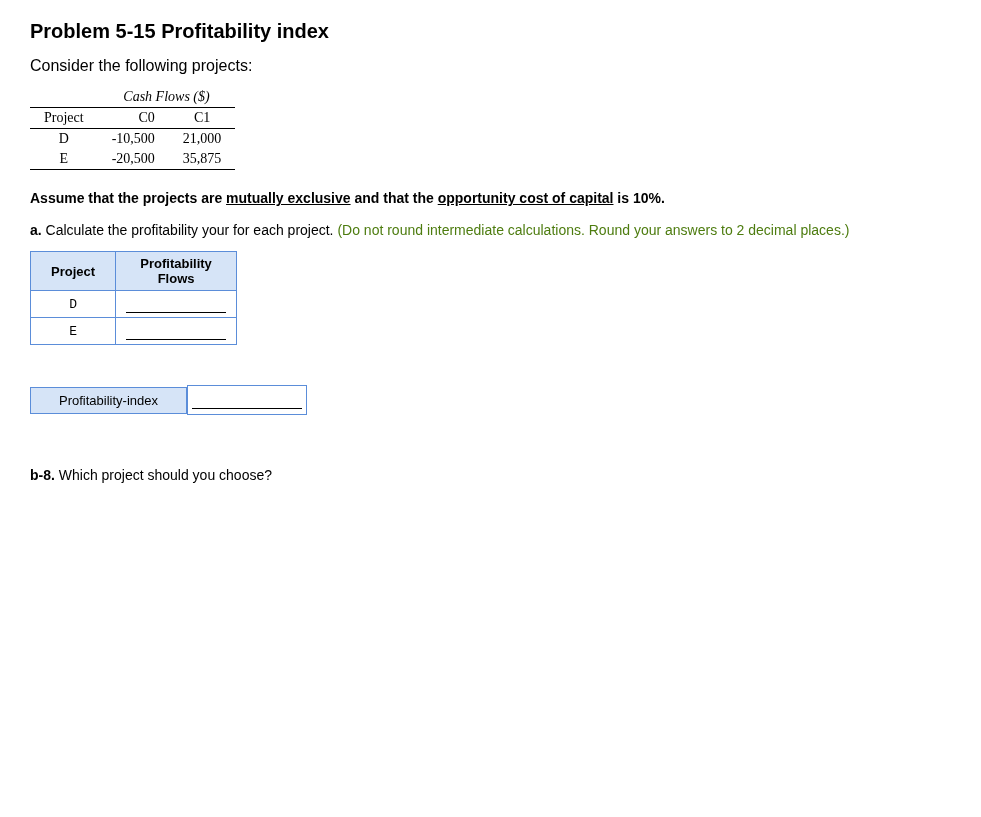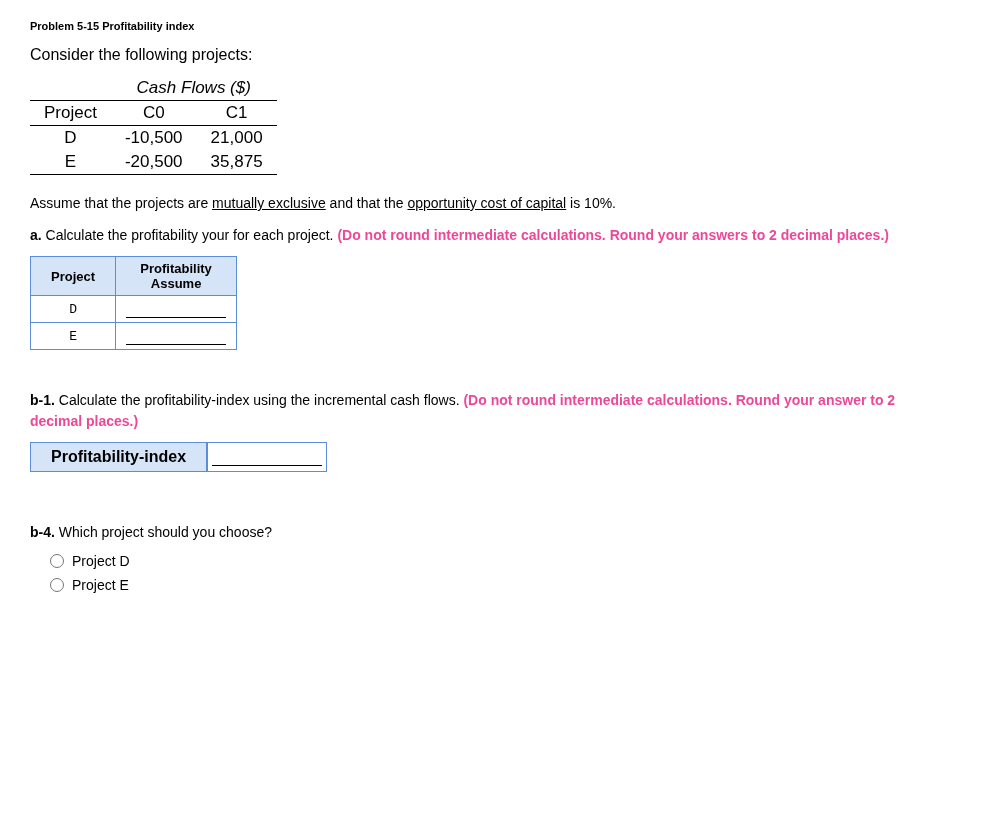--- a/index.html
+++ b/index.html
@@ -5,44 +5,45 @@
     * { box-sizing: border-box; margin: 0; padding: 0; }
     body {
       font-family: Arial, sans-serif;
       font-size: 14px;
       background: #fff;
       color: #000;
       padding: 20px 30px;
       max-width: 981px;
     }
     h1 {
-      font-size: 11px;
+      font-size: 20px;
       font-weight: bold;
       margin-bottom: 14px;
     }
     .intro {
       margin-bottom: 12px;
       font-size: 16px;
     }
 
     .assume-text {
       font-size: 14px;
       margin-bottom: 14px;
+      font-weight: bold;
     }
     .question-label {
       font-size: 14px;
       margin-bottom: 10px;
       line-height: 1.5;
     }
     .question-label b {
       font-weight: bold;
     }
     .red-bold {
-      color: #ec4899;
-      font-weight: bold;
+      color: #4d7c0f;
+      font-weight: normal;
     }
     .underline-text {
       text-decoration: underline;
     }
 
     
     .pi-table {
       border-collapse: collapse;
       margin-bottom: 30px;
     }
@@ -81,23 +82,23 @@
     }
     .pi-index-row {
       display: flex;
       align-items: center;
       gap: 0;
       margin-top: 10px;
     }
     .pi-label-cell {
       border: 1px solid #5b8dd9;
       background: #d6e4f7;
-      padding: 5px 20px;
-      font-size: 16px;
-      font-weight: bold;
+      padding: 5px 28px;
+      font-size: 13px;
+      font-weight: normal;
       white-space: nowrap;
     }
     .pi-input-cell {
       border: 1px solid #5b8dd9;
       padding: 5px 0;
       min-width: 120px;
     }
     .pi-input-cell input {
       border: none;
       border-bottom: 1px solid #000;
@@ -126,22 +127,22 @@
       cursor: pointer;
     }
 
     .section-gap {
       margin-bottom: 20px;
     }
 
     
     .data-table {
       border-collapse: collapse;
-      font-family: Liberation Sans, sans-serif;
-      font-size: 17px;
+      font-family: Liberation Serif, serif;
+      font-size: 14px;
       margin-bottom: 16px;
     }
     .data-table .cash-header {
       text-align: center;
       font-style: italic;
       padding-bottom: 2px;
     }
     .data-table .sub-header {
       border-top: 1px solid #000;
       border-bottom: 1px solid #000;
@@ -164,21 +165,21 @@
 <p class="intro">Consider the following projects:</p>
 
 <table class="data-table">
   <tbody>
       <tr>
     <td></td>
     <td colspan="2" class="cash-header">Cash Flows ($)</td>
   </tr>
   <tr class="sub-header">
     <td>Project</td>
-    <td style="text-align:center;">C0</td>
+    <td style="text-align:right;">C0</td>
     <td style="text-align:center;">C1</td>
   </tr>
   <tr class="data-row">
     <td style="text-align:center;">D</td>
     <td style="text-align:left;">-10,500</td>
     <td style="text-align:left;">21,000</td>
   </tr>
   <tr class="data-row last-row">
     <td style="text-align:center;">E</td>
     <td style="text-align:center;">-20,500</td>
@@ -196,21 +197,21 @@
 <p class="question-label">
   <b><span>a.</span></b><span> Calculate the profitability your for each project. </span><span class="red-bold">(Do not round intermediate calculations. Round your answers to 2 decimal places.)</span>
 </p>
 
 <table class="pi-table">
   <thead>
     <tr>
       <th>Project</th>
       <th>
         <span>Profitability</span><br>
-        <span>Assume</span>
+        <span>Flows</span>
       </th>
     </tr>
   </thead>
   <tbody>
     <tr>
       <td class="proj-col">D</td>
       <td>
         <input type="text" value="" style="">
       </td>
     </tr>
@@ -219,40 +220,27 @@
       <td>
         <input type="text" value="" style="">
       </td>
     </tr>
   </tbody>
 </table>
 
 <div class="section-gap" style="margin-bottom:40px;"></div>
 
 <div class="b1-section">
-  <p class="question-label">
-    <b><span>b-1.</span></b><span> Calculate the profitability-index using the incremental cash flows. </span><span class="red-bold">(Do not round intermediate calculations. Round your answer to 2 decimal places.)</span>
-  </p>
   <div class="pi-index-row">
     <div class="pi-label-cell">Profitability-index</div>
     <div class="pi-input-cell">
       <input type="text" value="" style="">
     </div>
   </div>
 </div>
 
 <div class="section-gap" style="margin-bottom:50px;"></div>
 
 <div class="b2-section">
   <p class="question-label">
-    <b><span>b-4.</span></b><span> Which project should you choose?</span>
+    <b><span>b-8.</span></b><span> Which project should you choose?</span>
   </p>
-  <div style="margin-top: 10px; margin-left: 20px;">
-    <div class="radio-option">
-      <input type="radio" name="project_choice" id="proj_d" value="D" style="">
-      <label for="proj_d">Project D</label>
-    </div>
-    <div class="radio-option">
-      <input type="radio" name="project_choice" id="proj_e" value="E" style="">
-      <label for="proj_e">Project E</label>
-    </div>
-  </div>
 </div>
 
 </body></html>

